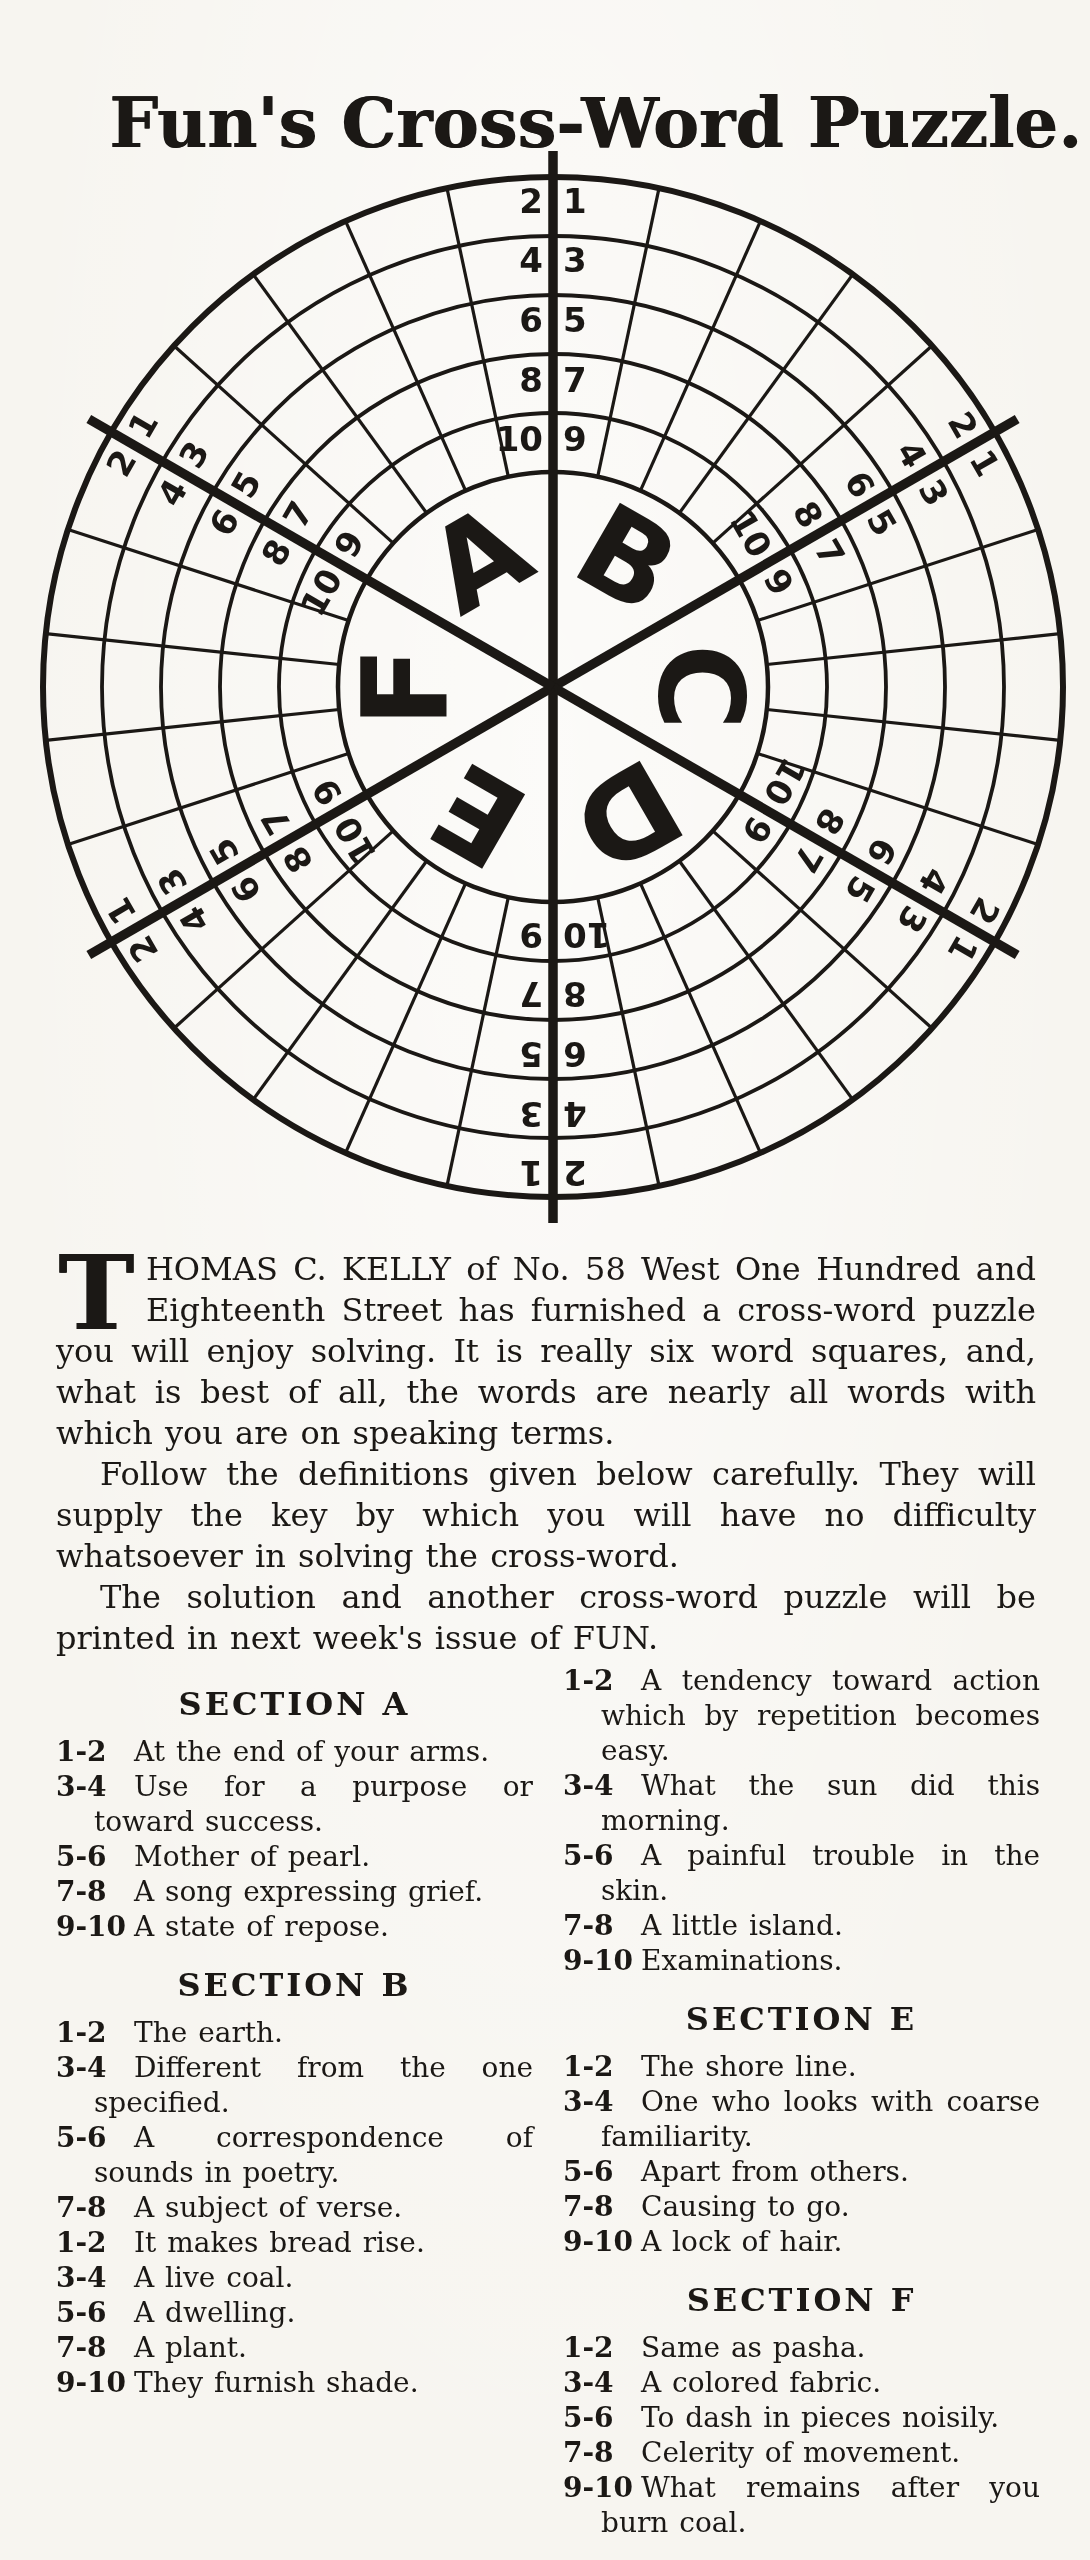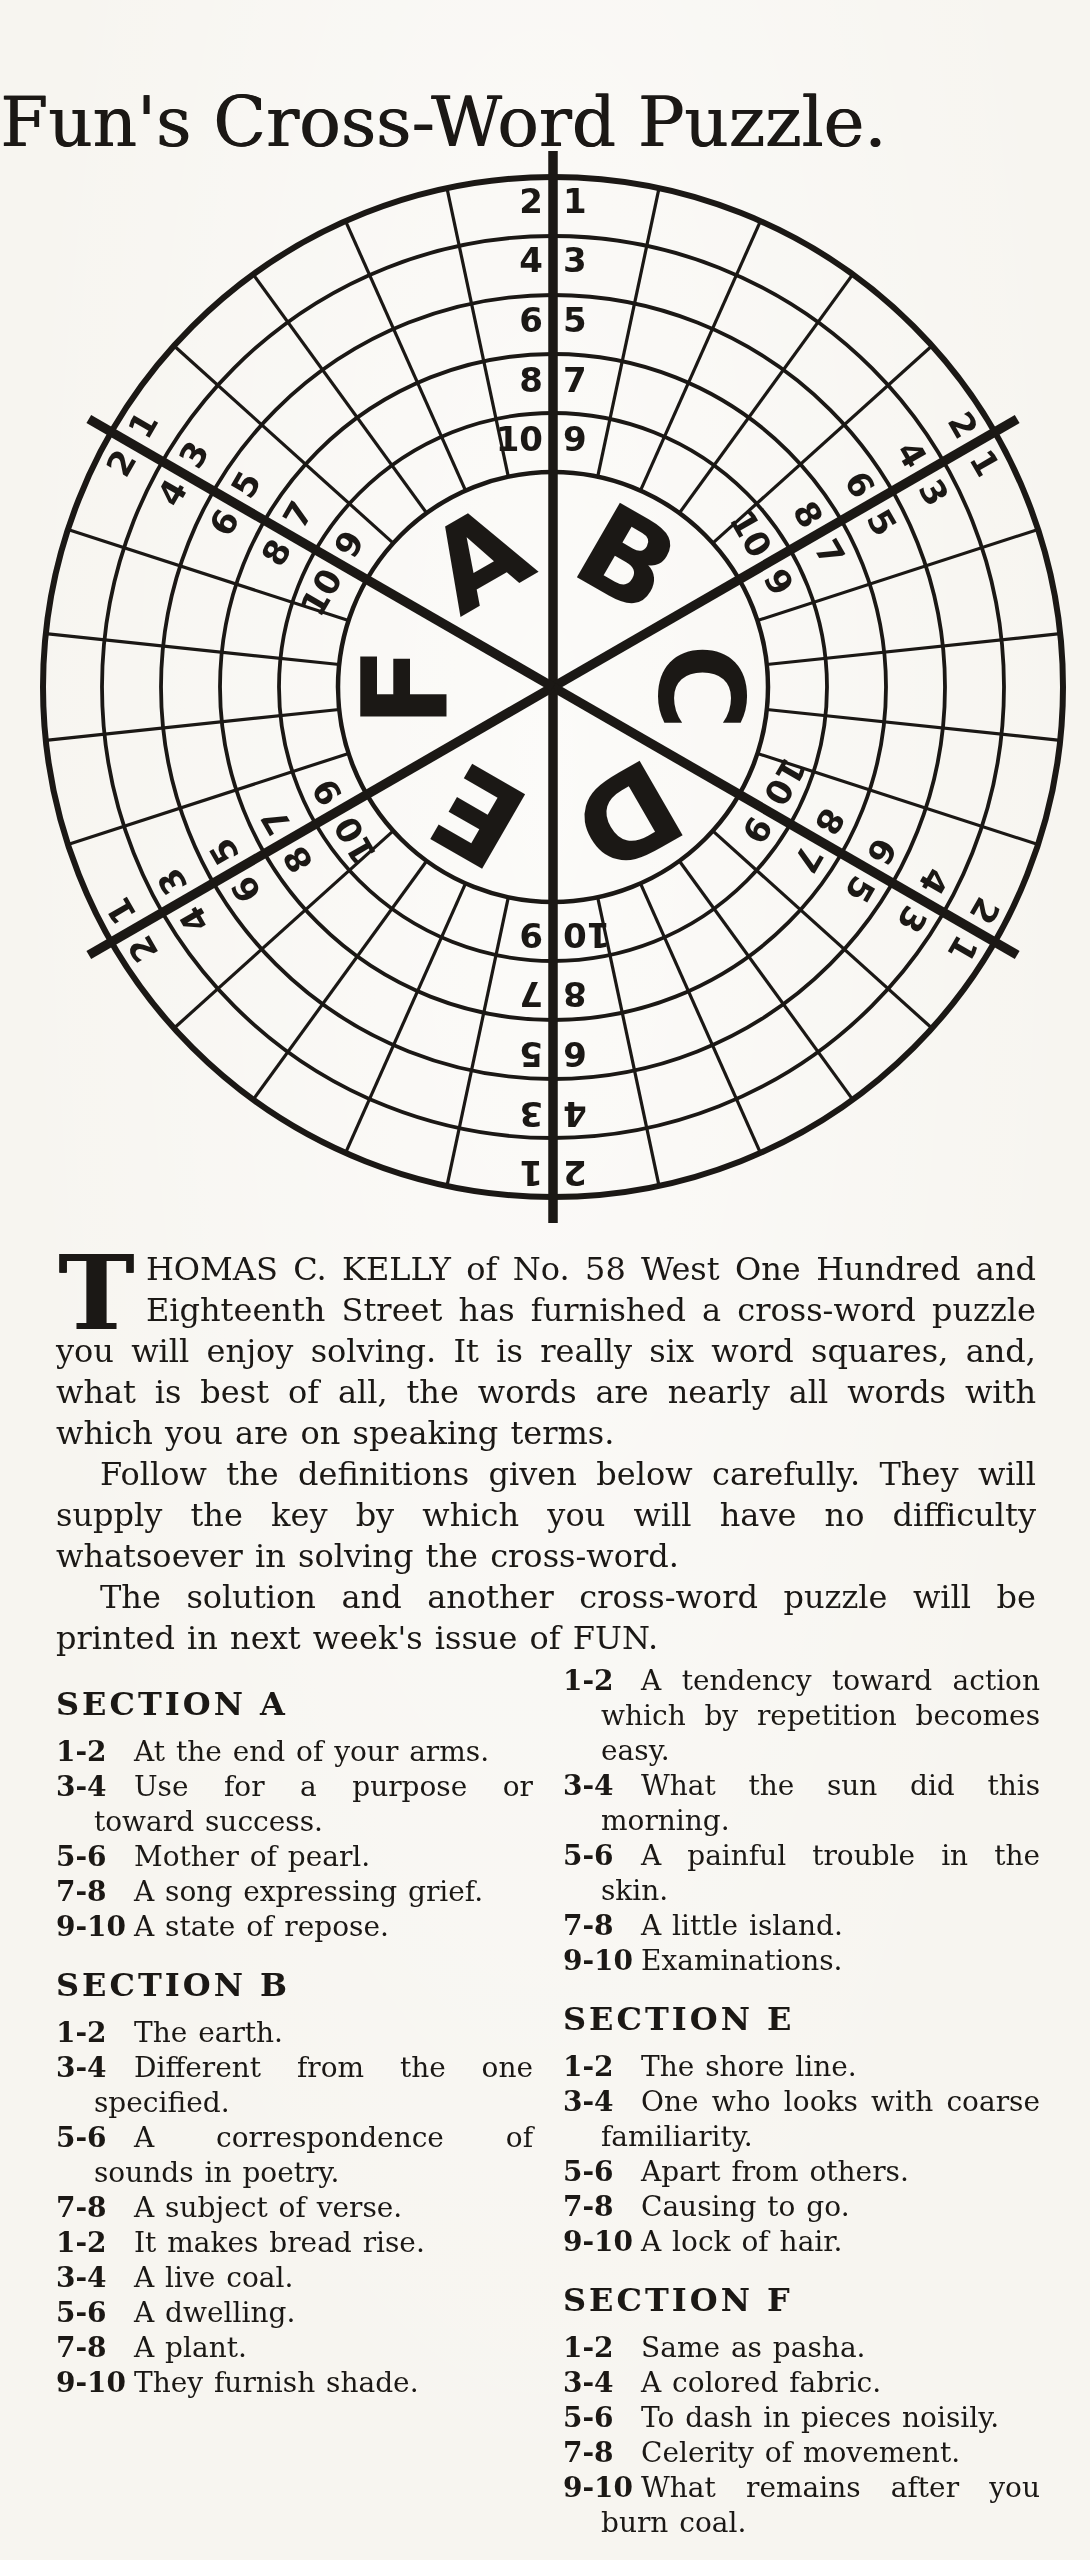--- a/index.html
+++ b/index.html
@@ -6,23 +6,23 @@
   body{
     width:1090px;height:2560px;overflow:hidden;position:relative;
     background:
       radial-gradient(ellipse at 50% 30%, rgba(255,255,255,.6), rgba(0,0,0,0) 70%),
       #f7f5f0;
     font-family:"DejaVu Serif","Liberation Serif",serif;
     color:#1b1815;
   }
   .page-title{
     margin:88px 8px 0 0;
-    text-align:left;
+    text-align:right;
     font-size:69px;
-    font-weight:normal;
+    font-weight:bold;
     letter-spacing:0px;
     line-height:1;
     text-shadow:0.8px 0 0 currentColor;
   }
   .puzzle-wrap{margin-top:16px;}
   svg.puzzle{display:block;overflow:visible;}
   .intro{
     margin-top:26px;
     padding:0 54px 0 56px;
     font-size:32px;
@@ -41,21 +41,21 @@
     text-shadow:1px 0 0 currentColor;
   }
   .cols{
     display:grid;
     grid-template-columns:1fr 1fr;
     column-gap:30px;
     padding:4px 50px 0 56px;
   }
   .sec-heading{
     margin:24px 0 12px 0;
-    text-align:left;
+    text-align:center;
     font-size:32px;
     font-weight:bold;
     letter-spacing:3px;
     line-height:1.1;
   }
   .clue{
     font-size:28px;
     line-height:35px;
     text-align:justify;
     word-spacing:2px;

